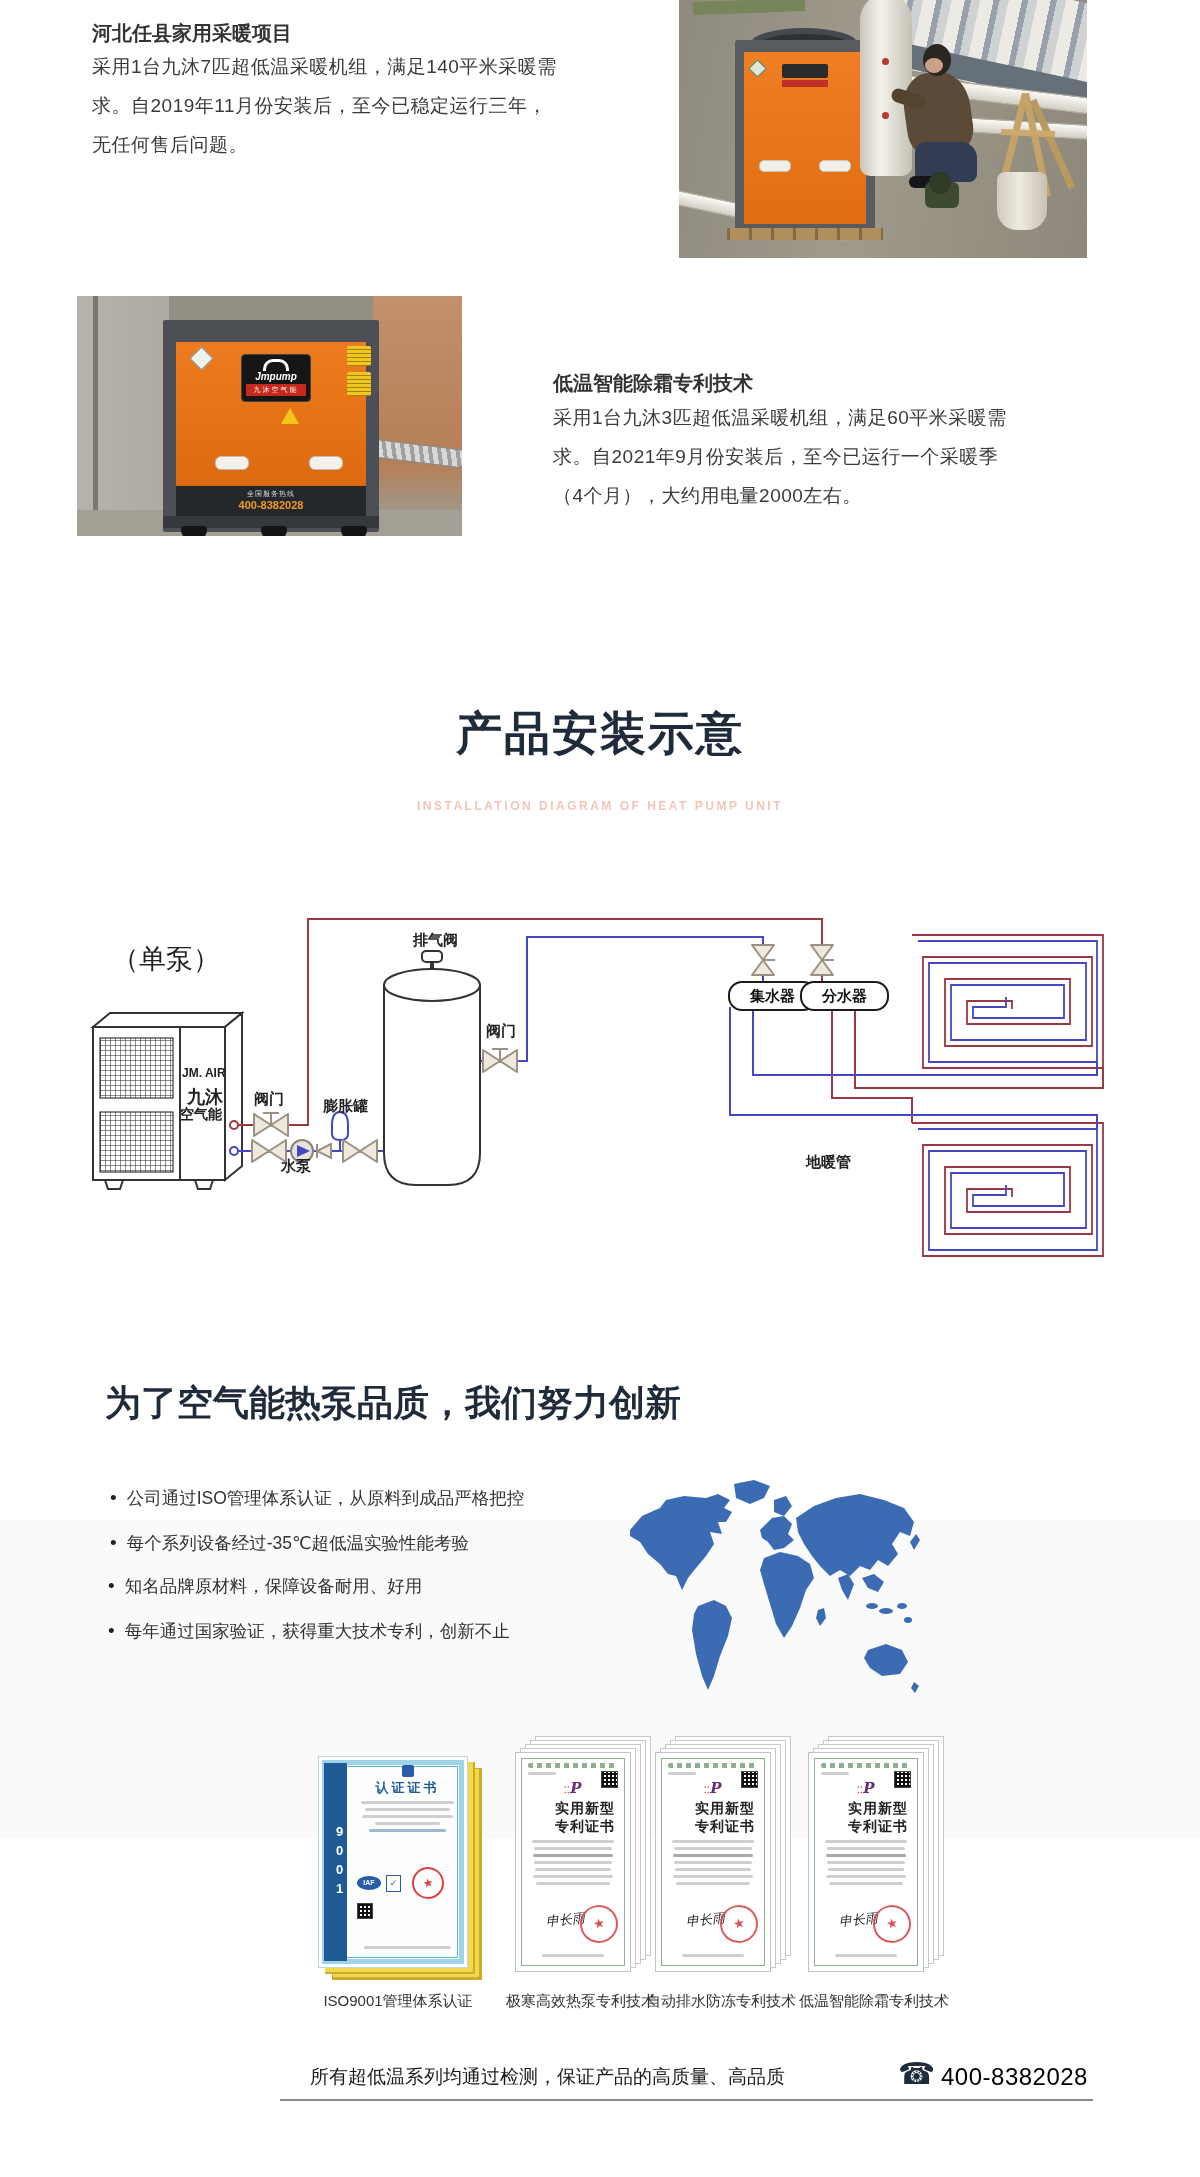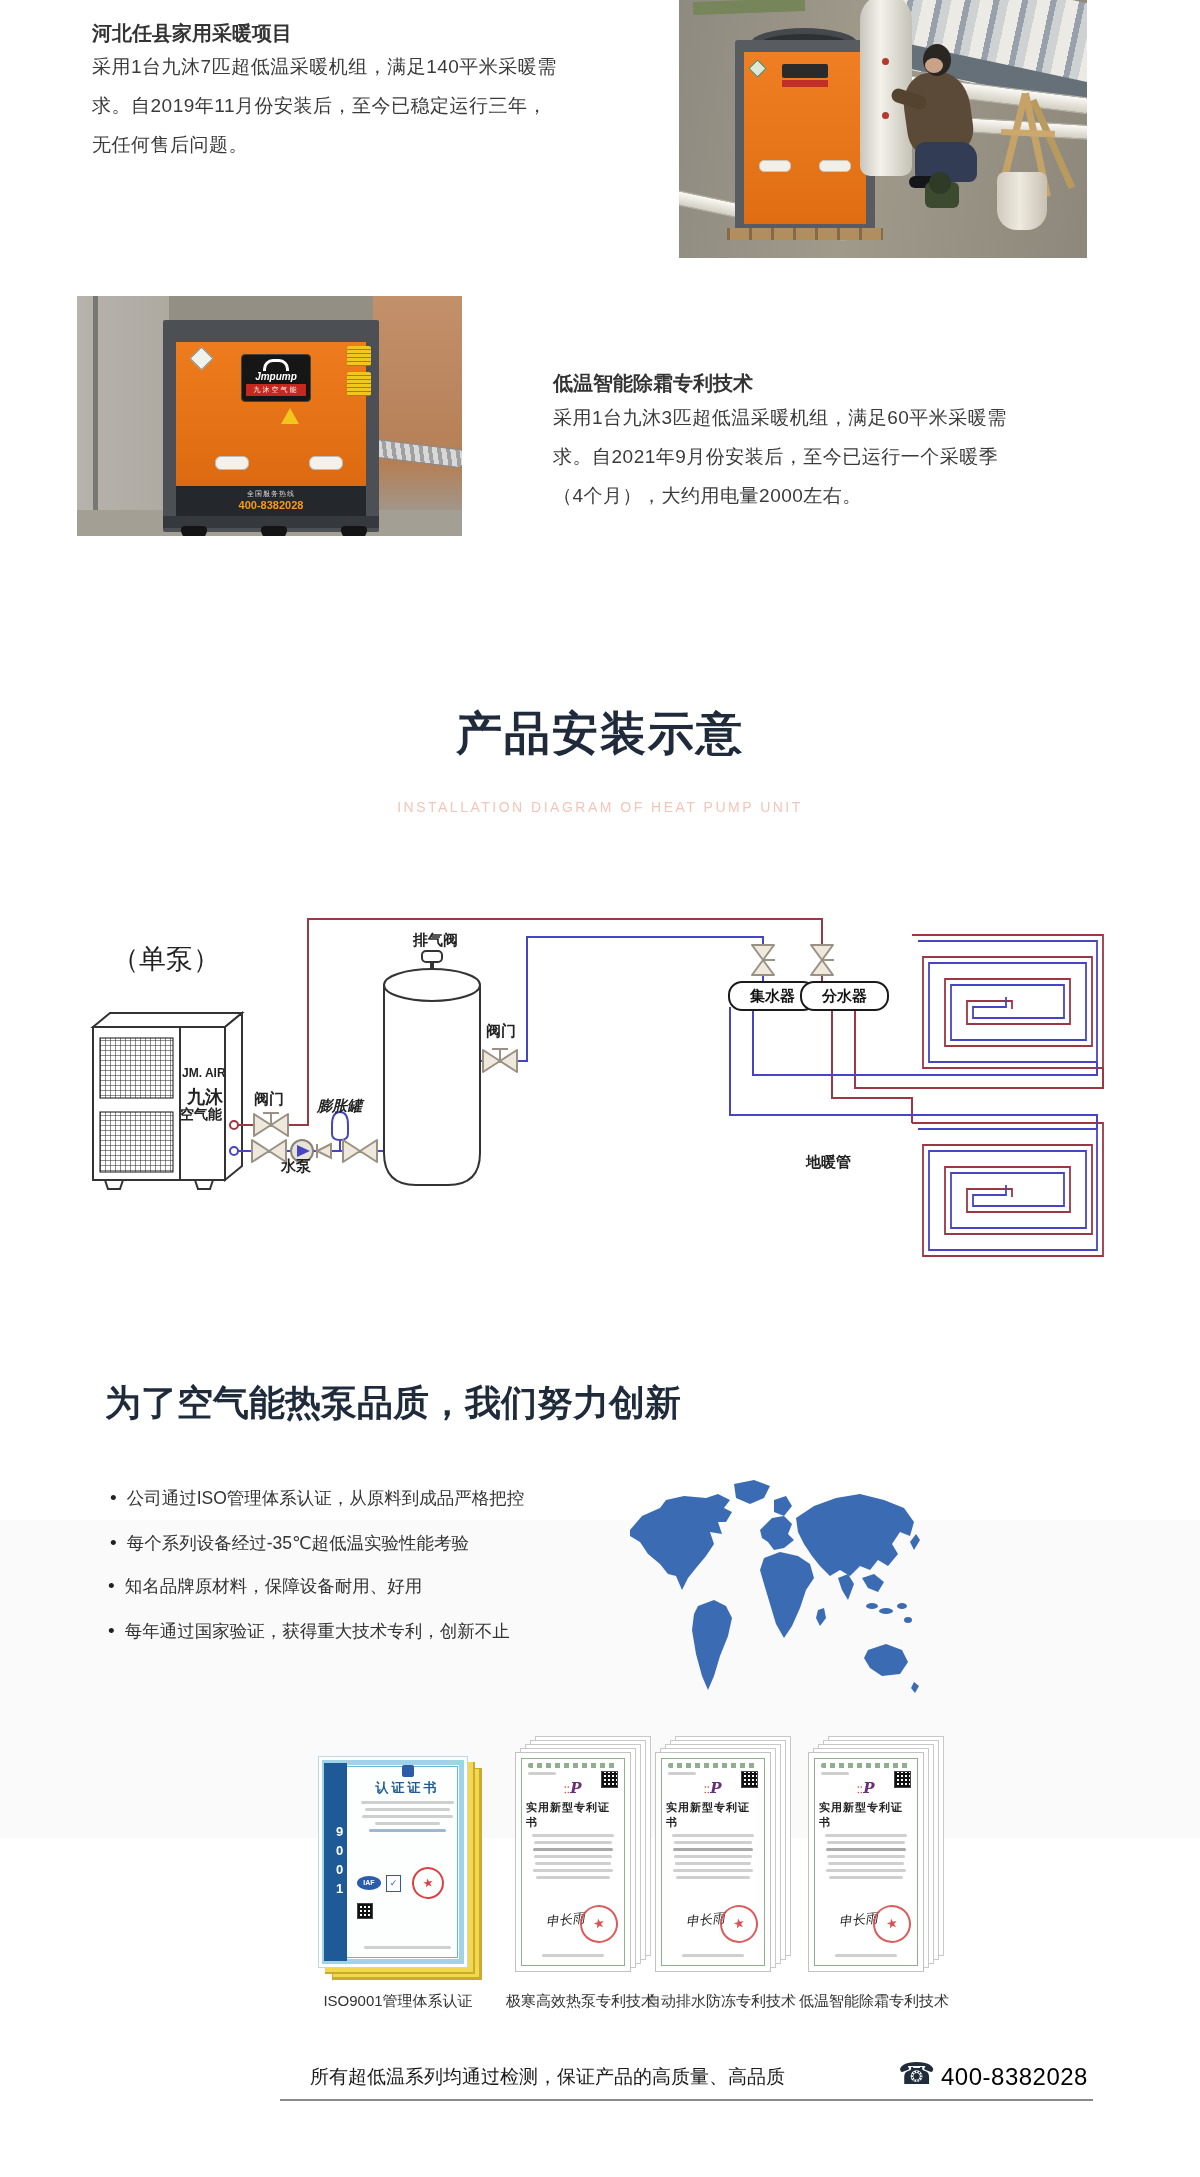--- a/index.html
+++ b/index.html
@@ -3,37 +3,37 @@
 <meta charset="utf-8">
 <style>
   html,body{margin:0;padding:0;background:#fff;}
   body{font-family:"Liberation Sans","DejaVu Sans",sans-serif;color:#333;}
   #page{position:relative;width:1200px;height:2177px;background:#fff;overflow:hidden;}
   .abs{position:absolute;}
   .proj-title{font-size:20px;font-weight:bold;color:#333;}
   .proj-body{font-size:19px;line-height:39px;color:#3a3a3a;white-space:pre-line;letter-spacing:.5px;}
   .photo{overflow:hidden;background:#948f85;}
   .sec-title{width:1200px;text-align:center;font-size:46px;font-weight:800;color:#1f2b3a;letter-spacing:2px;}
-  .sec-sub{width:1200px;text-align:center;font-size:14px;font-weight:normal;color:#f3c5b8;letter-spacing:2.5px;}
+  .sec-sub{width:1200px;text-align:center;font-size:12px;font-weight:bold;color:#f3c5b8;letter-spacing:2.5px;}
   .dlabel{font-size:15px;font-weight:bold;color:#222;z-index:2;}
   .stadium{width:85px;height:26px;border:2px solid #1a1a1a;border-radius:14px;background:#fff;font-size:15px;font-weight:600;line-height:25px;text-align:center;z-index:2;color:#111;}
   .innov-title{font-size:36px;font-weight:800;color:#1f2b3a;}
   .bullet{display:flex;align-items:flex-start;font-size:17.5px;color:#333;line-height:24px;z-index:2;}
   .bullet .dot{font-size:19px;margin-right:10px;line-height:24px;color:#222;}
   .cap{width:180px;text-align:center;font-size:15px;color:#333;}
   .bar{height:3px;background:#cfcfcf;border-radius:2px;margin:4px auto;}
   .qr{background-image:repeating-linear-gradient(0deg,#111 0 2px,transparent 2px 4px),repeating-linear-gradient(90deg,#111 0 2px,#fff 2px 4px);border:1px solid #444;}
   
   .patent{width:114px;height:218px;background:#fff;border:1px solid #c2c2c2;z-index:2;
     box-shadow:5px -4px 0 -1px #fff,5px -4px 0 0 #c8c8c8,10px -8px 0 -1px #fff,10px -8px 0 0 #c8c8c8,15px -12px 0 -1px #fff,15px -12px 0 0 #c8c8c8,20px -16px 0 -1px #fff,20px -16px 0 0 #c8c8c8;}
   .patent-in{position:absolute;inset:5px;border:1px solid #8fb08f;padding:4px 4px;}
   .pat-orn{height:5px;background:repeating-linear-gradient(90deg,#8fb08f 0 5px,transparent 5px 9px);margin:0 2px 4px 2px;border-radius:2px;}
   .pat-logo{text-align:center;font-family:"DejaVu Serif",serif;font-weight:bold;font-style:italic;font-size:15px;color:#6b2f7a;}
   .pat-logo i{color:#cc3333;font-style:normal;font-size:9px;letter-spacing:1px;}
-  .pat-title{text-align:left;font-family:"DejaVu Serif",serif;font-size:11px;font-weight:bold;color:#222;letter-spacing:1px;margin-top:3px;}
+  .pat-title{text-align:center;font-family:"DejaVu Serif",serif;font-size:14px;font-weight:bold;color:#222;letter-spacing:1px;margin-top:3px;margin-left:24px;}
   .pat-sig{position:absolute;left:24px;bottom:36px;font-family:"DejaVu Serif",serif;font-style:italic;font-size:13px;color:#222;transform:rotate(-6deg);}
   .pat-seal{position:absolute;right:6px;bottom:22px;width:34px;height:34px;border:2px solid rgba(214,62,62,.85);border-radius:50%;color:rgba(214,62,62,.9);font-size:13px;text-align:center;line-height:34px;transform:rotate(-12deg);}
   
   .iso{width:148px;height:210px;background:#fff;border:1px solid #bcd8e4;z-index:2;
     box-shadow:6px 5px 0 -1px #f3d84e,7px 6px 0 0 #c9ab2e,13px 11px 0 -2px #f3d84e,14px 12px 0 0 #c9ab2e;}
   .iso-in{position:absolute;inset:3px;border:5px solid #9fd4e8;}
   .iso-in2{position:absolute;inset:1px;border:1px solid #5fb6d6;background:#fdfefe;}
   .iso-strip{position:absolute;left:5px;top:6px;bottom:6px;width:23px;background:#1d5a96;color:#fff;font-weight:bold;font-size:13px;letter-spacing:4px;writing-mode:vertical-rl;text-orientation:upright;text-align:center;}
   .iso-body{position:absolute;left:34px;right:5px;top:6px;bottom:6px;}
   .iso-logo{width:12px;height:12px;background:#2a5caa;margin:2px auto;border-radius:2px;}
@@ -224,21 +224,21 @@
         <path d="M751,100 L762,115 L773,100 Z M751,130 L762,115 L773,130 Z"></path>
         <line x1="762" y1="115" x2="774" y2="115"></line>
       </g>
     </svg>
 
     <div class="abs" style="left:52px;top:96px;font-size:27px;color:#222;z-index:2;">（单泵）</div>
     <div class="abs dlabel" style="left:122px;top:221px;font-size:12px;z-index:2;">JM. AIR</div>
     <div class="abs dlabel" style="left:127px;top:240px;font-size:18px;">九沐</div>
     <div class="abs dlabel" style="left:120px;top:261px;font-size:14px;">空气能</div>
     <div class="abs dlabel" style="left:194px;top:245px;">阀门</div>
-    <div class="abs dlabel" style="left:257px;top:252px;font-style:italic;">膨胀罐</div>
+    <div class="abs dlabel" style="left:263px;top:252px;">膨胀罐</div>
     <div class="abs dlabel" style="left:221px;top:312px;">水泵</div>
     <div class="abs dlabel" style="left:353px;top:86px;">排气阀</div>
     <div class="abs dlabel" style="left:426px;top:177px;">阀门</div>
     <div class="abs stadium" style="left:668px;top:136px;">集水器</div>
     <div class="abs stadium" style="left:740px;top:136px;">分水器</div>
     <div class="abs dlabel" style="left:746px;top:308px;">地暖管</div>
   </div>
 
   <div class="abs" style="left:0;top:1520px;width:1200px;height:318px;background:#fafafa;"></div>
   <div class="abs innov-title" style="left:105px;top:1379px;z-index:2;">为了空气能热泵品质，我们努力创新</div>

